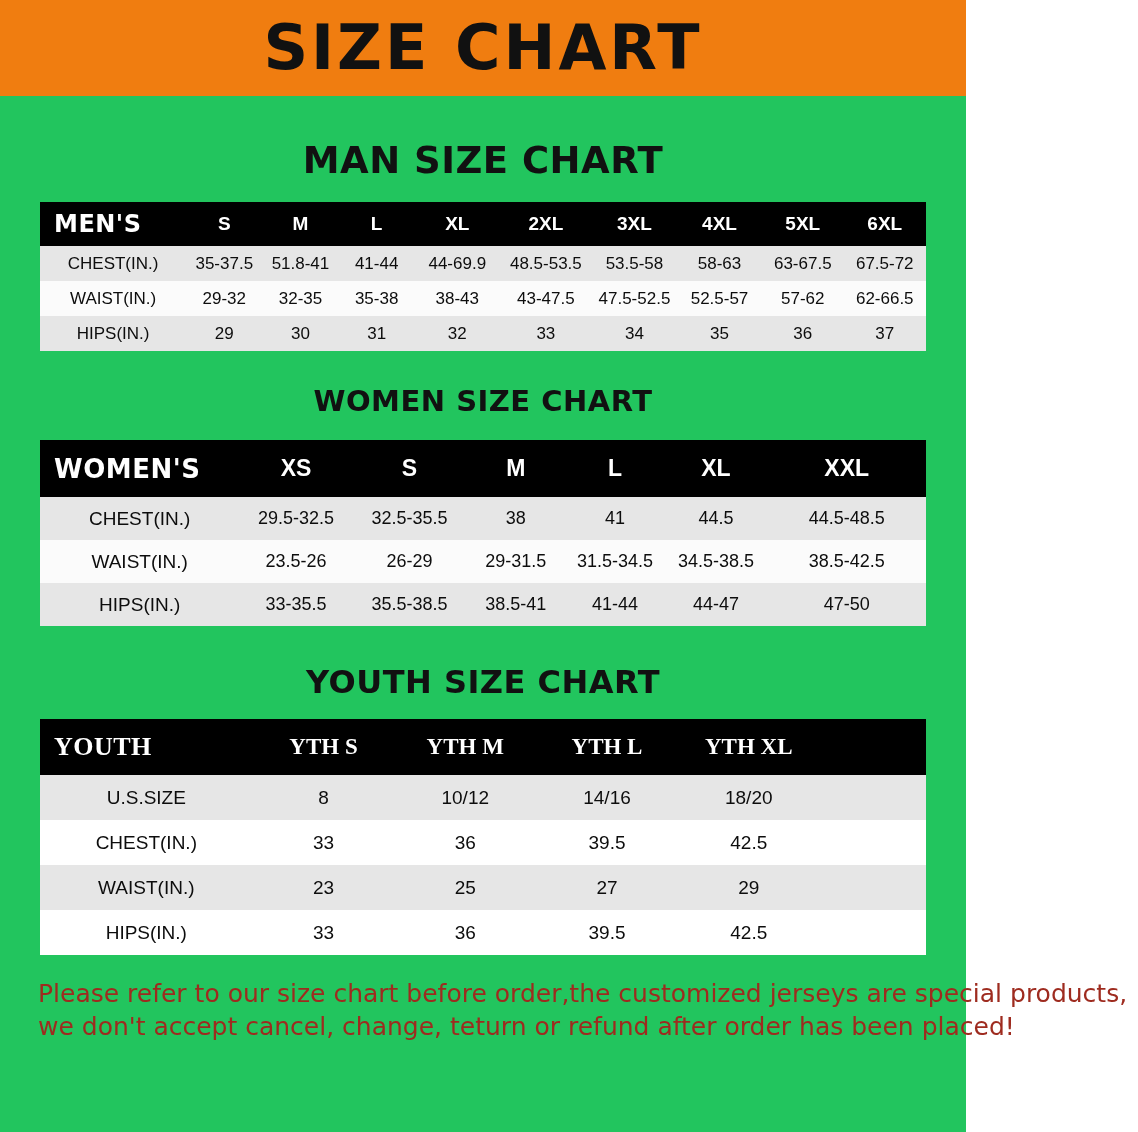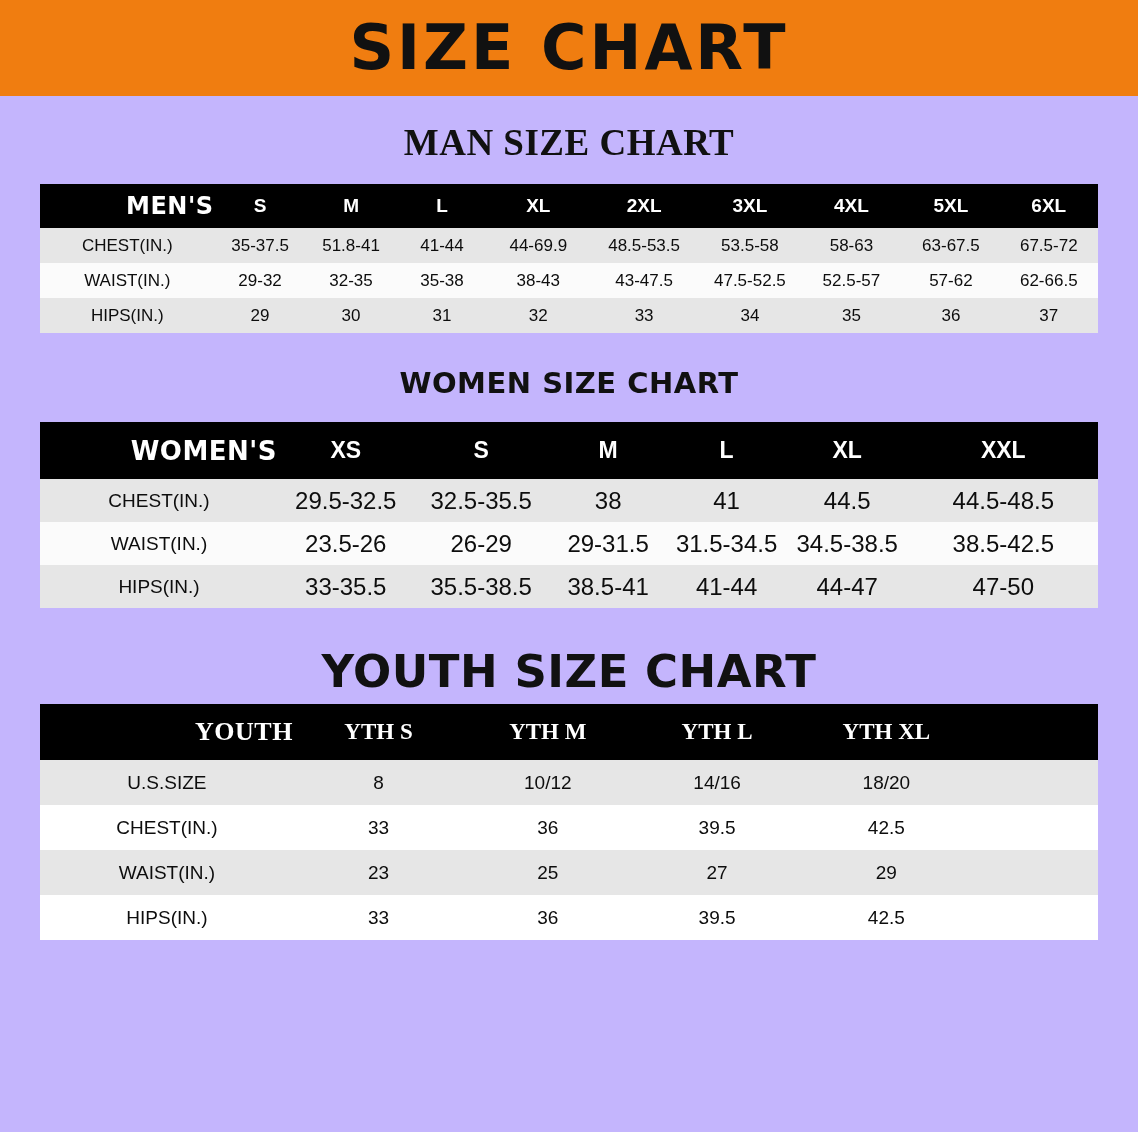--- a/index.html
+++ b/index.html
@@ -5,22 +5,22 @@
   * { box-sizing: border-box; }
   html, body {
     margin: 0; padding: 0;
     width: 1138px; height: 1132px;
     background: #ffffff;
     font-family: "Liberation Sans", sans-serif;
     overflow: hidden;
   }
   .page {
     position: relative;
-    width: 1138px; height: 1132px;
-    background: #c4b5fd;
+    width: 966px; height: 1132px;
+    background: #22c55e;
   }
 
   
   .banner {
     width: 100%;
     height: 96px;
     background: #f07d10;
     display: flex;
     align-items: center;
     justify-content: center;
@@ -36,40 +36,40 @@
   }
 
   
   .section-title {
     text-align: center;
     font-family: "DejaVu Sans", sans-serif;
     font-weight: 900;
     color: #111111;
     letter-spacing: 0.5px;
   }
-  .section-title.man    { font-size: 37px; margin-top: 25px; margin-bottom: 20px; font-family: Liberation Serif, serif; }
+  .section-title.man    { font-size: 37px; margin-top: 43px; margin-bottom: 20px; }
   .section-title.women  { font-size: 29px; margin-top: 33px; margin-bottom: 22px; }
-  .section-title.youth  { font-size: 45px; margin-top: 37px; margin-bottom: 6px; }
+  .section-title.youth  { font-size: 32px; margin-top: 37px; margin-bottom: 18px; }
 
   
   .table-wrap { padding: 0 40px; }
   table {
     width: 100%;
     border-collapse: collapse;
     table-layout: fixed;
   }
   thead th {
     background: #000000;
     color: #ffffff;
     font-weight: 700;
     text-align: center;
     font-family: "Liberation Sans", sans-serif;
   }
   thead th.rowlabel {
-    text-align: right;
+    text-align: left;
     padding-left: 14px;
     font-family: "DejaVu Sans", sans-serif;
     font-weight: 900;
     letter-spacing: 0.5px;
   }
   tbody td {
     text-align: center;
     color: #0d0d0d;
     font-family: "Liberation Sans", sans-serif;
   }
@@ -82,21 +82,21 @@
 
   
   .men thead th { height: 44px; font-size: 19px; }
   .men thead th.rowlabel { font-size: 24px; }
   .men tbody td { height: 35px; font-size: 17px; }
   .men tbody td.rowlabel { font-size: 17px; }
 
   
   .women thead th { height: 57px; font-size: 23px; }
   .women thead th.rowlabel { font-size: 26px; }
-  .women tbody td { height: 43px; font-size: 24px; }
+  .women tbody td { height: 43px; font-size: 18px; }
   .women tbody td.rowlabel { font-size: 19px; }
 
   
   .youth thead th { height: 56px; font-size: 23px; font-family: Liberation Serif, serif; }
   .youth thead th.rowlabel { font-size: 26px; }
   .youth tbody td { height: 45px; font-size: 19px; }
   .youth tbody td.rowlabel { font-size: 19px; }
   .youth tbody tr.odd  td { background: #e6e6e6; }
   .youth tbody tr.even td { background: #ffffff; }
 
@@ -296,14 +296,18 @@
           <td>33</td>
           <td>36</td>
           <td>39.5</td>
           <td>42.5</td>
           <td></td>
         </tr>
       </tbody>
     </table>
   </div>
 
+  <div class="note">
+    <span class="line">Please refer to our size chart before order,the customized jerseys are special products,</span>
+    <span class="line">we don't accept cancel, change, teturn or refund after order has been placed!</span>
+  </div>
 
 </div>
 
 </body></html>

